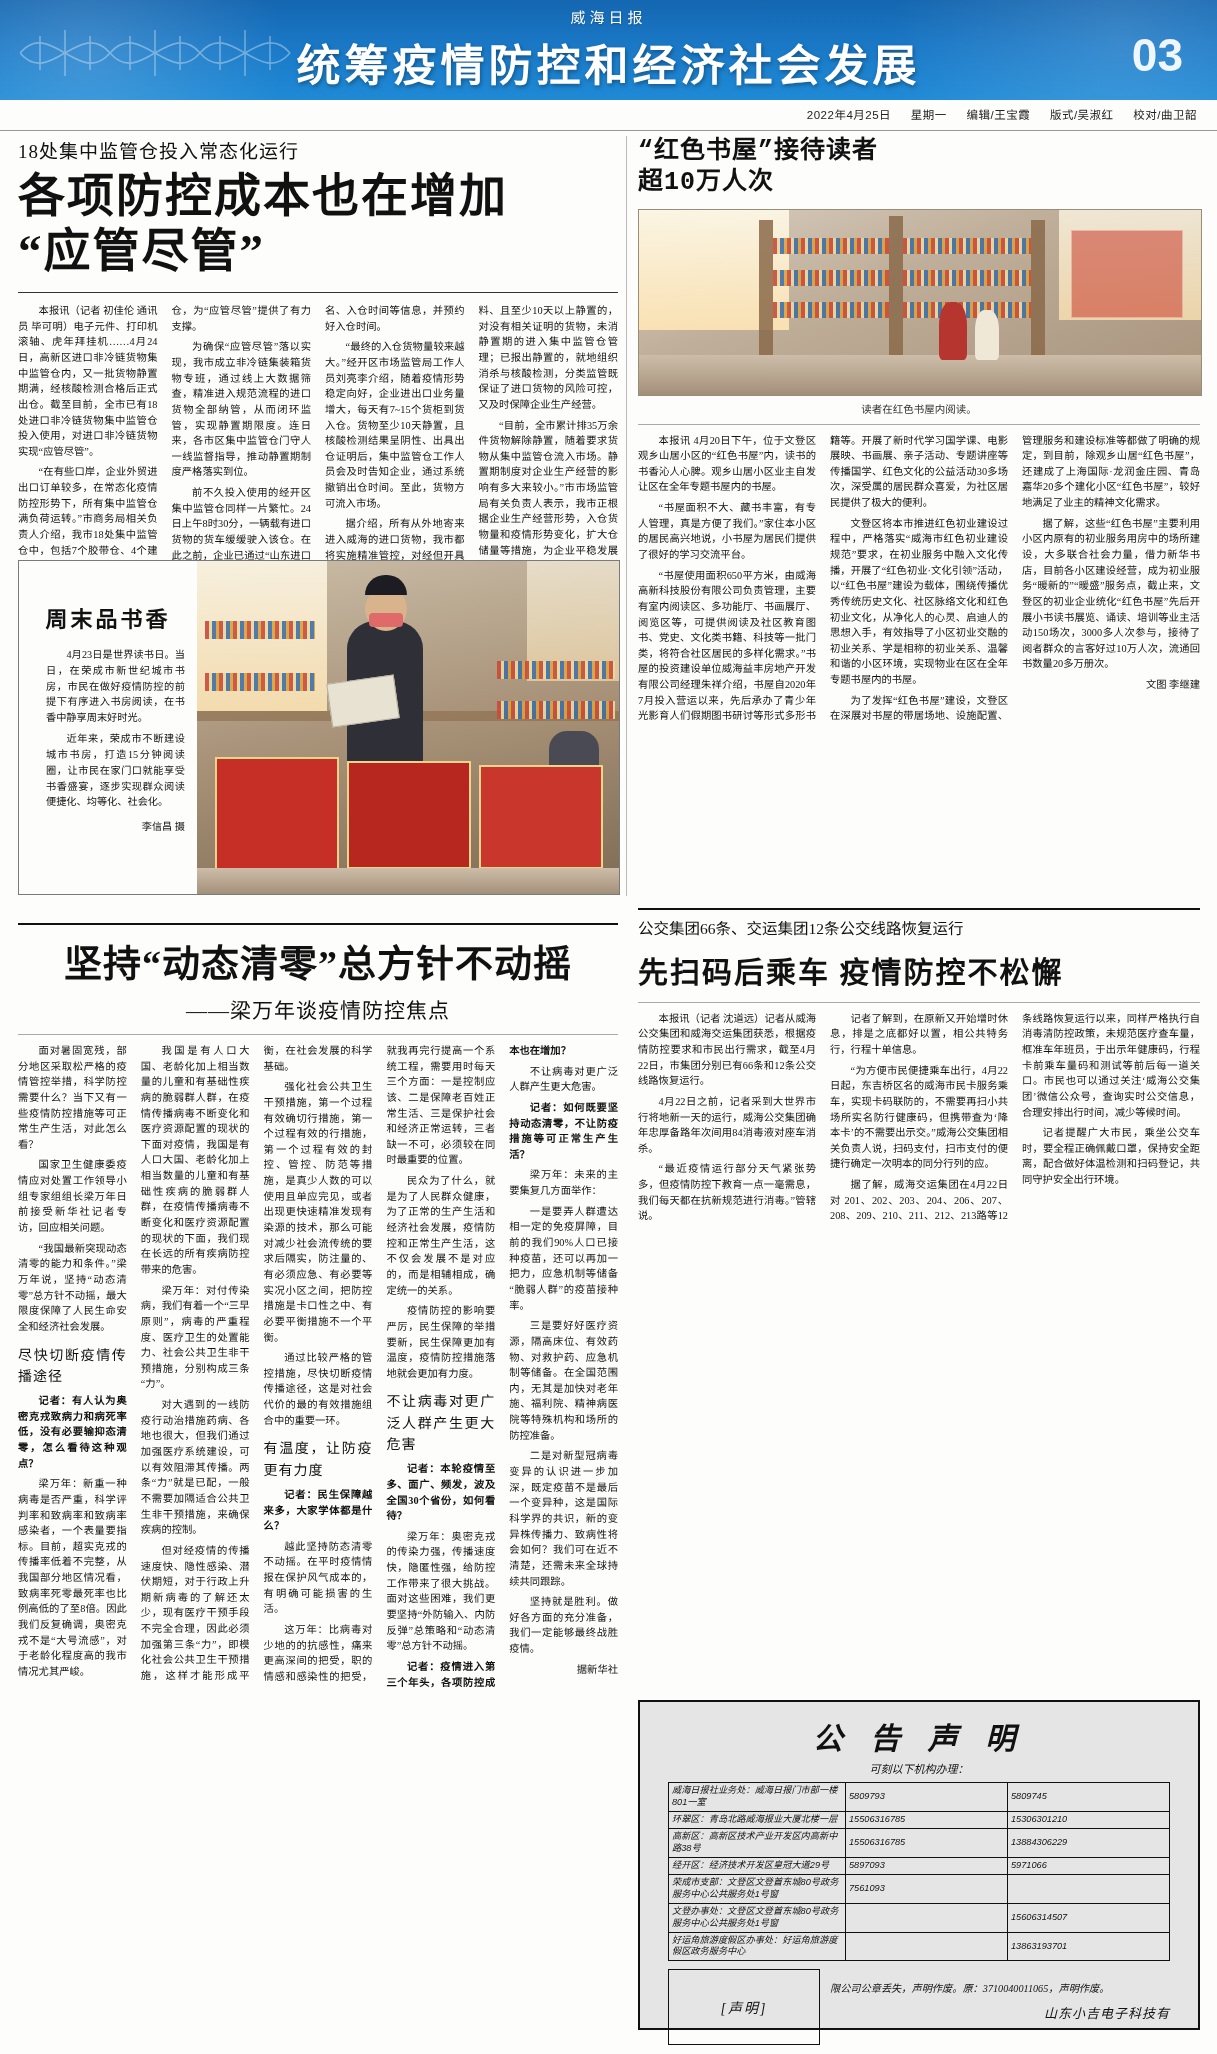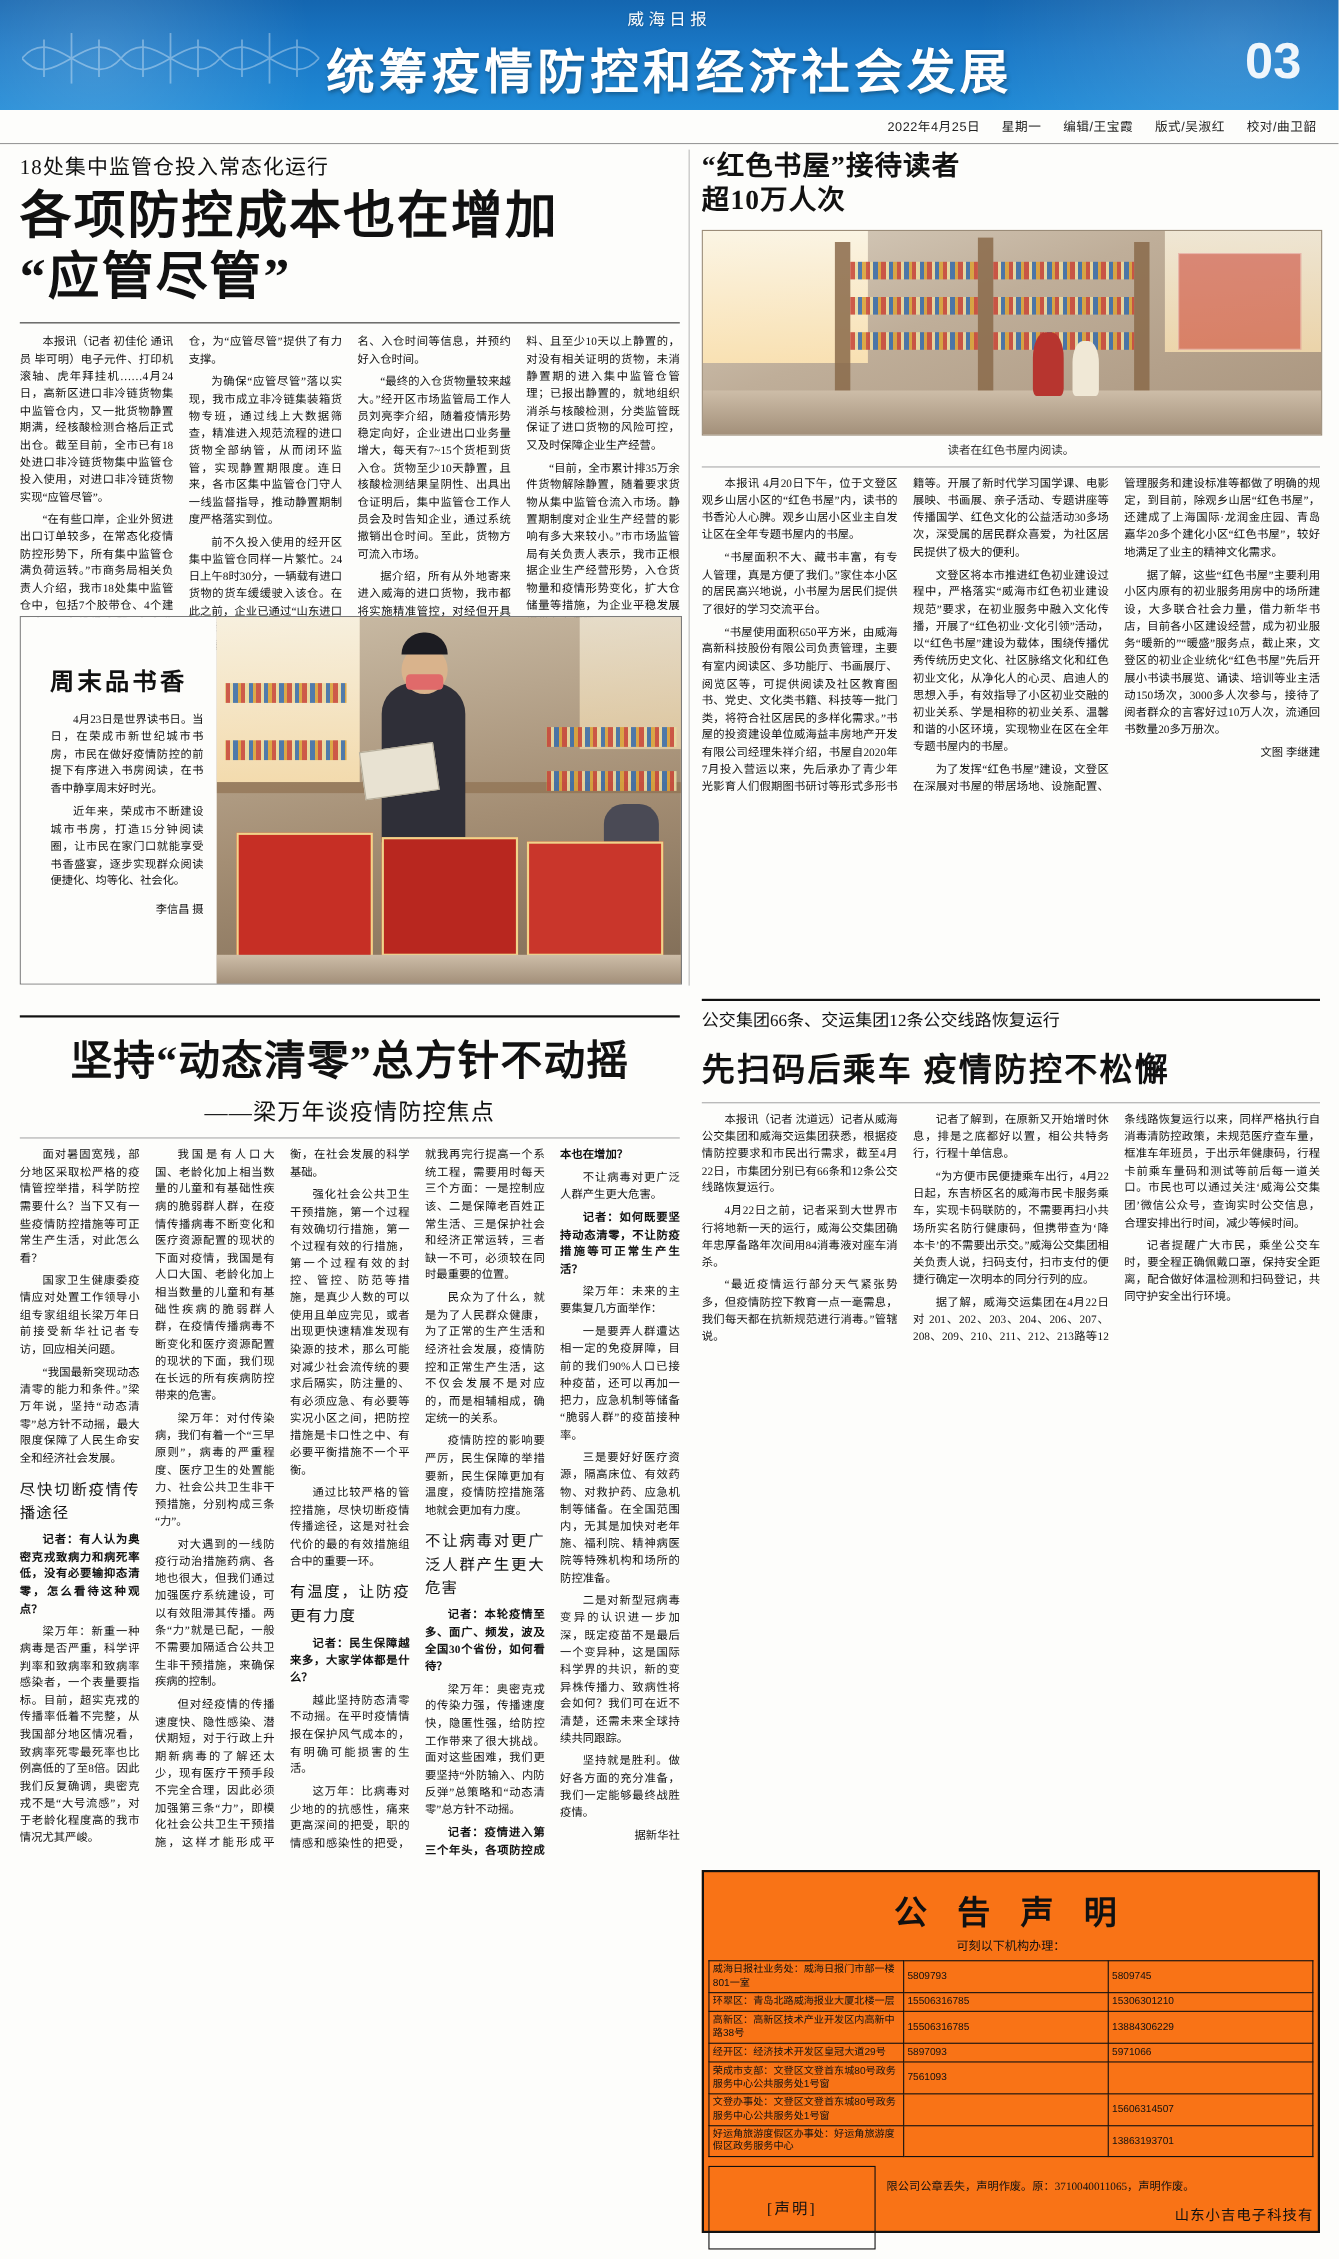--- a/index.html
+++ b/index.html
@@ -80,21 +80,21 @@
 
   
   .cols{column-gap:14px;font-size:10.3px;line-height:1.52;text-align:justify;}
   .cols p{margin:0 0 5px 0;text-indent:2em;}
   .c4{column-count:4;}
   .c3{column-count:3;}
   .c5{column-count:5;}
 
   
   .r-head{
-    font-size:25px;font-weight:bold;line-height:1.25;margin:0 0 10px 0;letter-spacing:1px;
+    font-size:25px;font-weight:bold;line-height:1.25;margin:0 0 10px 0;letter-spacing:1px;font-family:Liberation Mono, monospace;
   }
   .photo{
     background:linear-gradient(160deg,#d9cfc0,#bfae99 40%,#a8937c 100%);
     position:relative;overflow:hidden;border:1px solid #b2a punkt;
   }
   .photo-caption{font-size:10.5px;color:#333;text-align:center;margin-top:5px;}
 
   
   .shelf{position:absolute;background:#8a6a4a;opacity:.85;}
   .bookrow{position:absolute;background:repeating-linear-gradient(90deg,#c94b3b 0 4px,#e8d9a0 4px 7px,#3e6fa8 7px 11px,#d9a23b 11px 14px);opacity:.9;}
@@ -133,21 +133,21 @@
   .byline-right{text-align:right;font-size:10.3px;margin-top:4px;}
 
   
   .bottom-right{position:absolute;left:638px;top:900px;width:562px;}
   .br-kicker{font-size:15.5px;line-height:1.4;margin:0 0 8px 0;}
   .br-head{font-size:30px;font-weight:bold;letter-spacing:2px;margin:0 0 10px 0;}
 
   
   .announce{
     position:absolute;left:638px;top:1700px;width:562px;height:330px;
-    border:2px solid #111;box-sizing:border-box;background:#f97316;padding:8px 4px;
+    border:2px solid #111;box-sizing:border-box;background:#e5e5e5;padding:8px 28px;font-style:italic;
   }
   .announce-title{
     text-align:center;font-size:30px;font-weight:bold;letter-spacing:10px;margin:4px 0 2px 0;
   }
   .announce-sub{text-align:center;font-size:11px;margin-bottom:6px;}
   .announce-table{width:100%;border-collapse:collapse;font-size:9.2px;font-family:"Liberation Sans", sans-serif;}
   .announce-table td{border:1px solid #111;padding:2px 3px;line-height:1.3;}
   .announce-table td.lbl{width:170px;}
   .announce-foot{display:flex;margin-top:8px;gap:10px;align-items:flex-start;}
   .stamp{

